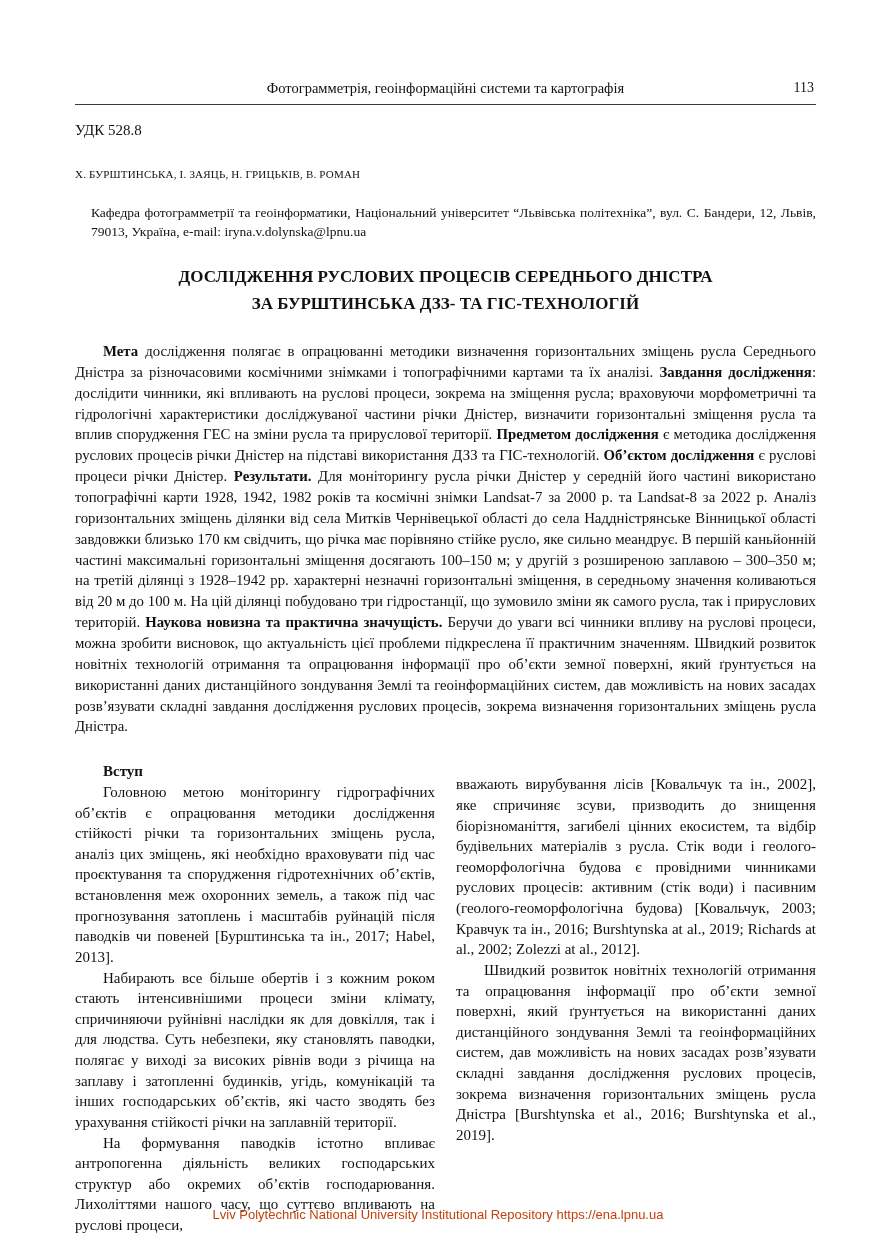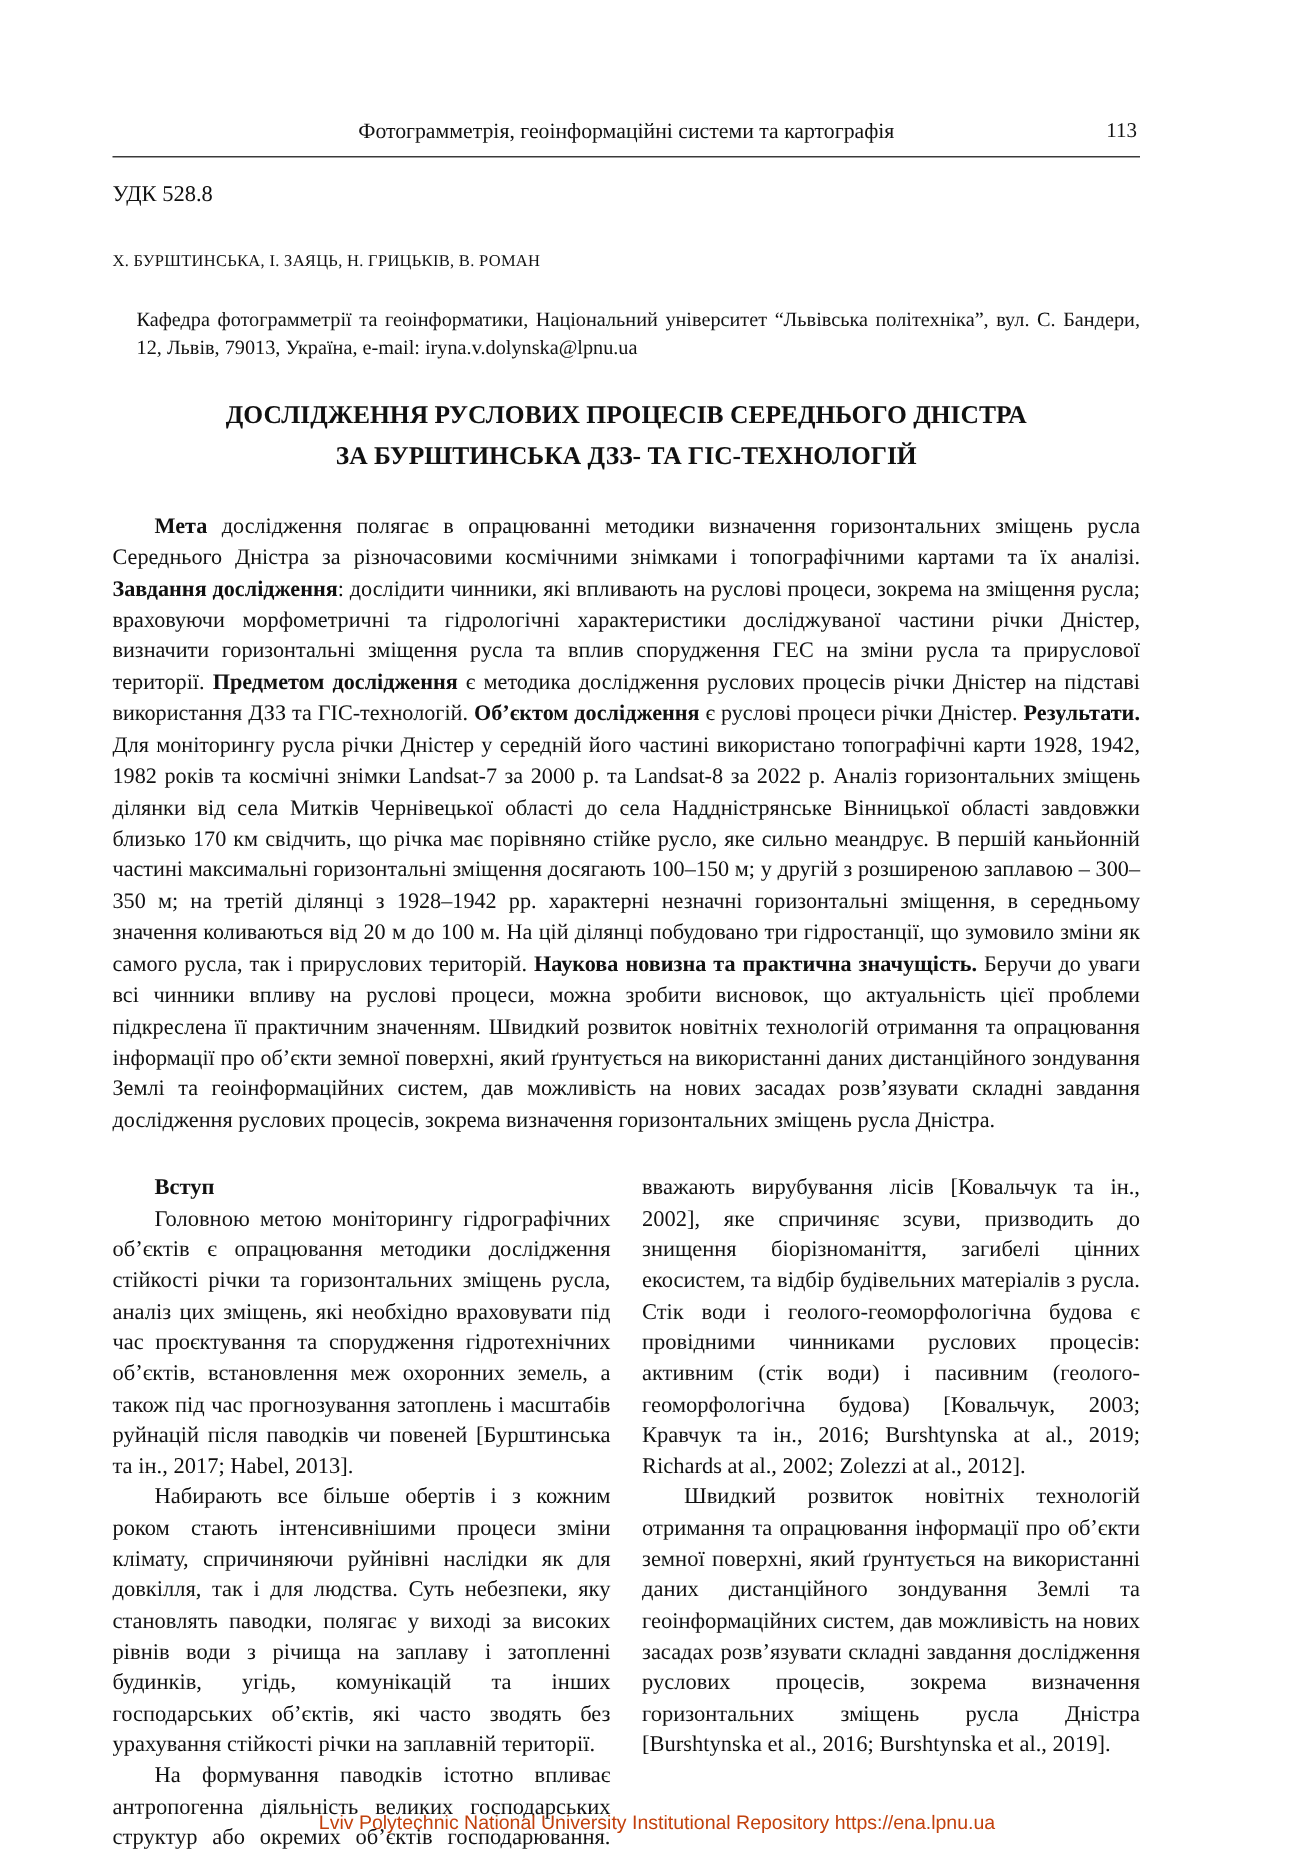--- a/index.html
+++ b/index.html
@@ -1,21 +1,21 @@
 <!DOCTYPE html>
 <html lang="uk"><head>
 <meta charset="utf-8">
 <style>
   html, body { margin: 0; padding: 0; background: #ffffff; }
   .page {
     position: relative;
     width: 876px;
     height: 1240px;
     box-sizing: border-box;
-    padding: 80px 116px 0 75px;
+    padding: 80px 60px 0 75px;
     background: #ffffff;
     color: #111111;
     font-family: "Liberation Serif", "DejaVu Serif", serif;
     overflow: hidden;
   }
   
   .running-head { position: relative; text-align: center; font-size: 14.5px; }
   .running-head .page-no { position: absolute; right: 2px; top: 0; font-size: 14px; }
   .rule { border: 0; border-top: 1.4px solid #3a3a3a; margin: 7px 0 0 0; }
   
@@ -36,21 +36,21 @@
     margin: 0;
     font-size: 14.8px;
     line-height: 1.41;
     text-indent: 28px;
   }
   
   .columns { display: flex; gap: 21px; margin-top: 24px; }
   .col { flex: 1 1 0; font-size: 15px; line-height: 1.375; text-align: justify; }
   .intro-heading { margin: 0 0 0 28px; font-size: 15px; font-weight: bold; }
   .col p { margin: 0; text-indent: 28px; }
-  .col p.no-indent { text-indent: 0; }
+  .col p.no-indent { text-indent: 0; margin-top: 13px; }
   .b { font-weight: bold; }
   .i { font-style: italic; }
   
   .footer {
     position: absolute;
     left: 0; right: 0;
     bottom: 18px;
     text-align: center;
     font-family: "Liberation Sans", "DejaVu Sans", sans-serif;
     font-size: 13px;

